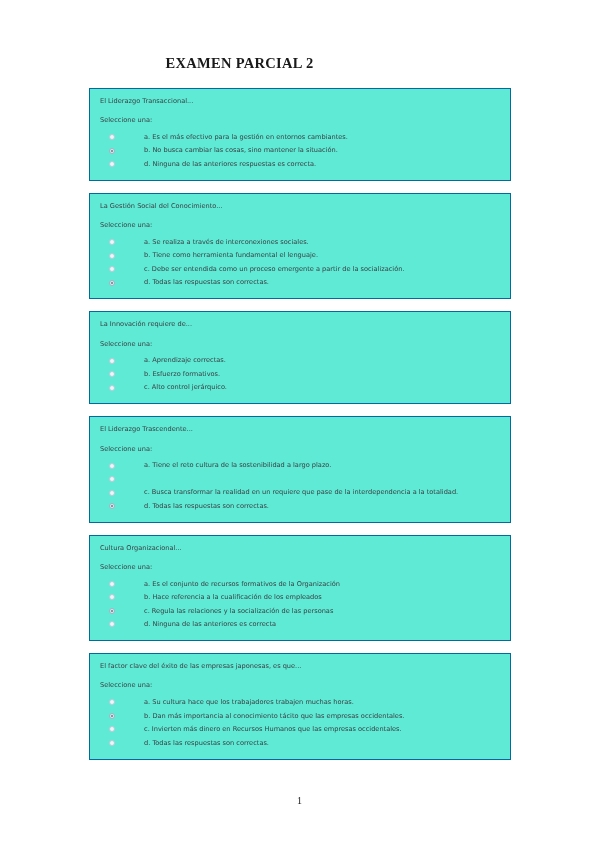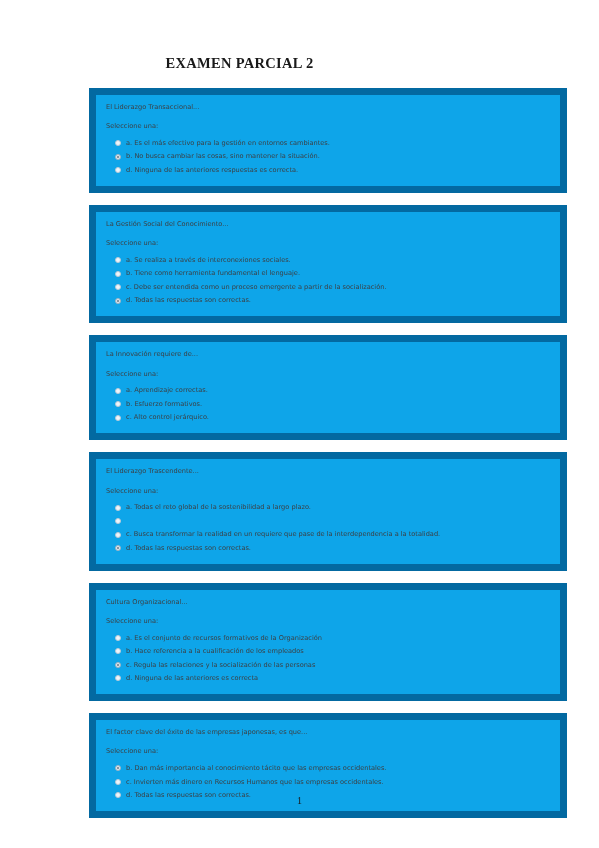--- a/index.html
+++ b/index.html
@@ -32,24 +32,24 @@
     letter-spacing: 0.3px;
     color: #1a1a1a;
   }
   .questions {
     position: absolute;
     top: 88px;
     left: 89px;
     width: 422px;
   }
   .question-block {
-    background: #0ea5e9;
-    border: 7px solid #0369a1;
+    background: #5eead4;
+    border: 1px solid #0369a1;
     box-sizing: border-box;
-    width: 478px;
+    width: 422px;
     padding: 8px 0 9px 0;
     margin-bottom: 12px;
   }
   .question-stem {
     font-size: 6.6px;
     color: #3b4146;
     padding: 0 10px 0 10px;
     line-height: 1.4;
     margin-bottom: 10px;
   }
@@ -63,20 +63,21 @@
   .answers {
     list-style: none;
     margin: 0;
     padding: 0 10px 0 10px;
   }
   .answer-row {
     display: flex;
     align-items: center;
     height: 13.5px;
     padding-left: 9px;
+    gap: 24px;
   }
   .radio {
     width: 6px;
     height: 6px;
     border-radius: 50%;
     border: 1px solid #b9c9d6;
     background: #eef5fa;
     box-sizing: border-box;
     flex: 0 0 auto;
     margin-right: 5px;
@@ -178,21 +179,21 @@
             <span class="answer-text">c. Alto control jerárquico.</span>
           </div>
         </div>
       </div>
       <div class="question-block">
         <div class="question-stem">El Liderazgo Trascendente...</div>
         <div class="select-label">Seleccione una:</div>
         <div class="answers">
           <div class="answer-row">
             <span class="radio"></span>
-            <span class="answer-text">a. Todas el reto global de la sostenibilidad a largo plazo.</span>
+            <span class="answer-text">a. Tiene el reto cultura de la sostenibilidad a largo plazo.</span>
           </div>
           <div class="answer-row">
             <span class="radio"></span>
           </div>
           <div class="answer-row">
             <span class="radio"></span>
             <span class="answer-text">c. Busca transformar la realidad en un requiere que pase de la interdependencia a la totalidad.</span>
           </div>
           <div class="answer-row">
             <span class="radio checked"></span>
@@ -220,20 +221,24 @@
             <span class="radio"></span>
             <span class="answer-text">d. Ninguna de las anteriores es correcta</span>
           </div>
         </div>
       </div>
       <div class="question-block">
         <div class="question-stem">El factor clave del éxito de las empresas japonesas, es que...</div>
         <div class="select-label">Seleccione una:</div>
         <div class="answers">
           <div class="answer-row">
+            <span class="radio"></span>
+            <span class="answer-text">a. Su cultura hace que los trabajadores trabajen muchas horas.</span>
+          </div>
+          <div class="answer-row">
             <span class="radio checked"></span>
             <span class="answer-text">b. Dan más importancia al conocimiento tácito que las empresas occidentales.</span>
           </div>
           <div class="answer-row">
             <span class="radio"></span>
             <span class="answer-text">c. Invierten más dinero en Recursos Humanos que las empresas occidentales.</span>
           </div>
           <div class="answer-row">
             <span class="radio"></span>
             <span class="answer-text">d. Todas las respuestas son correctas.</span>

